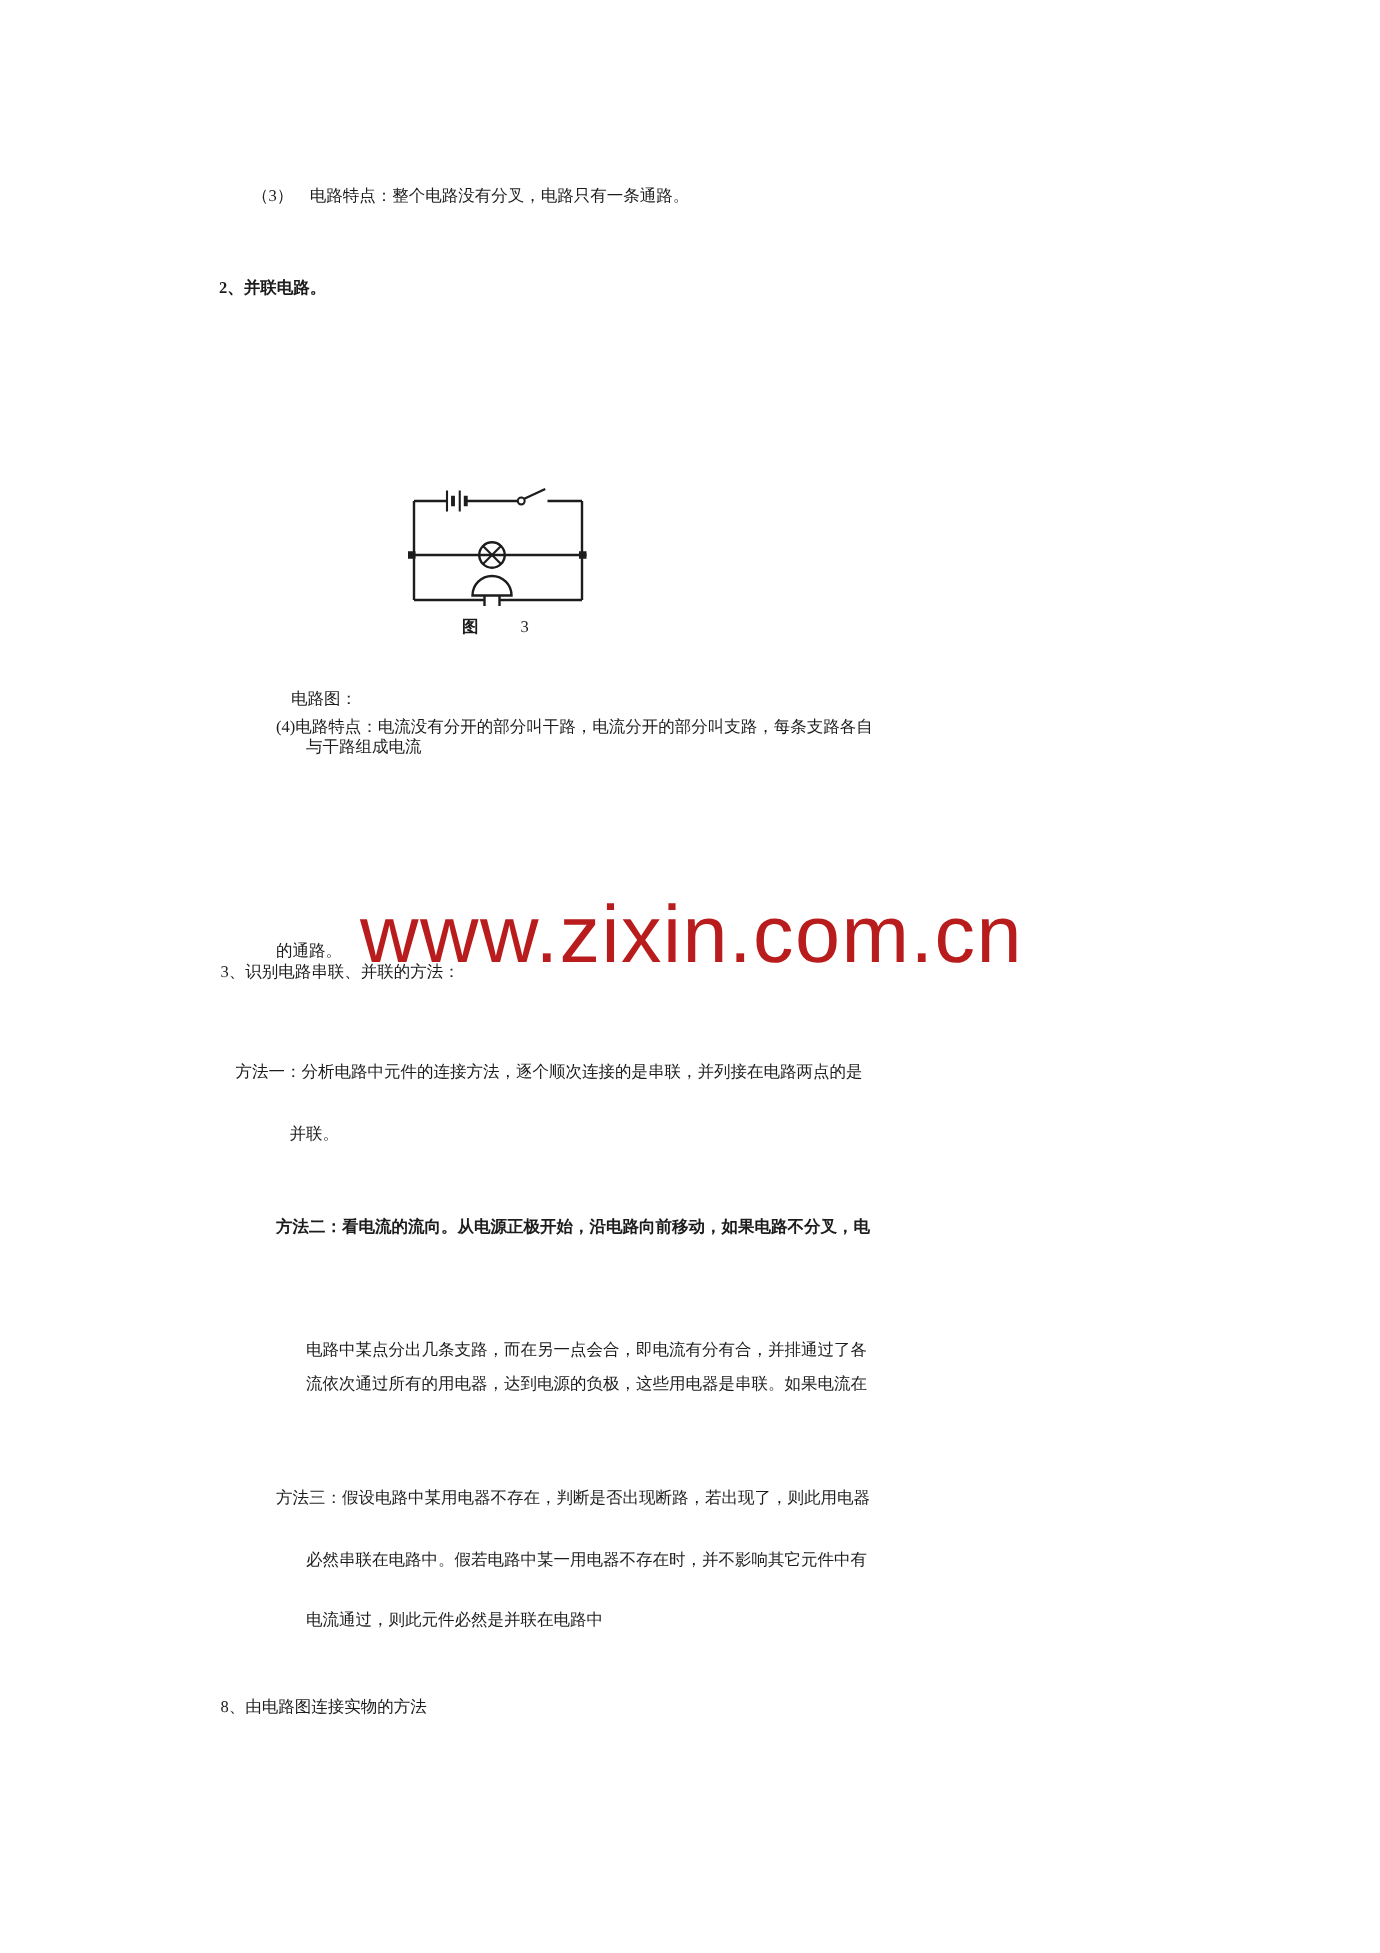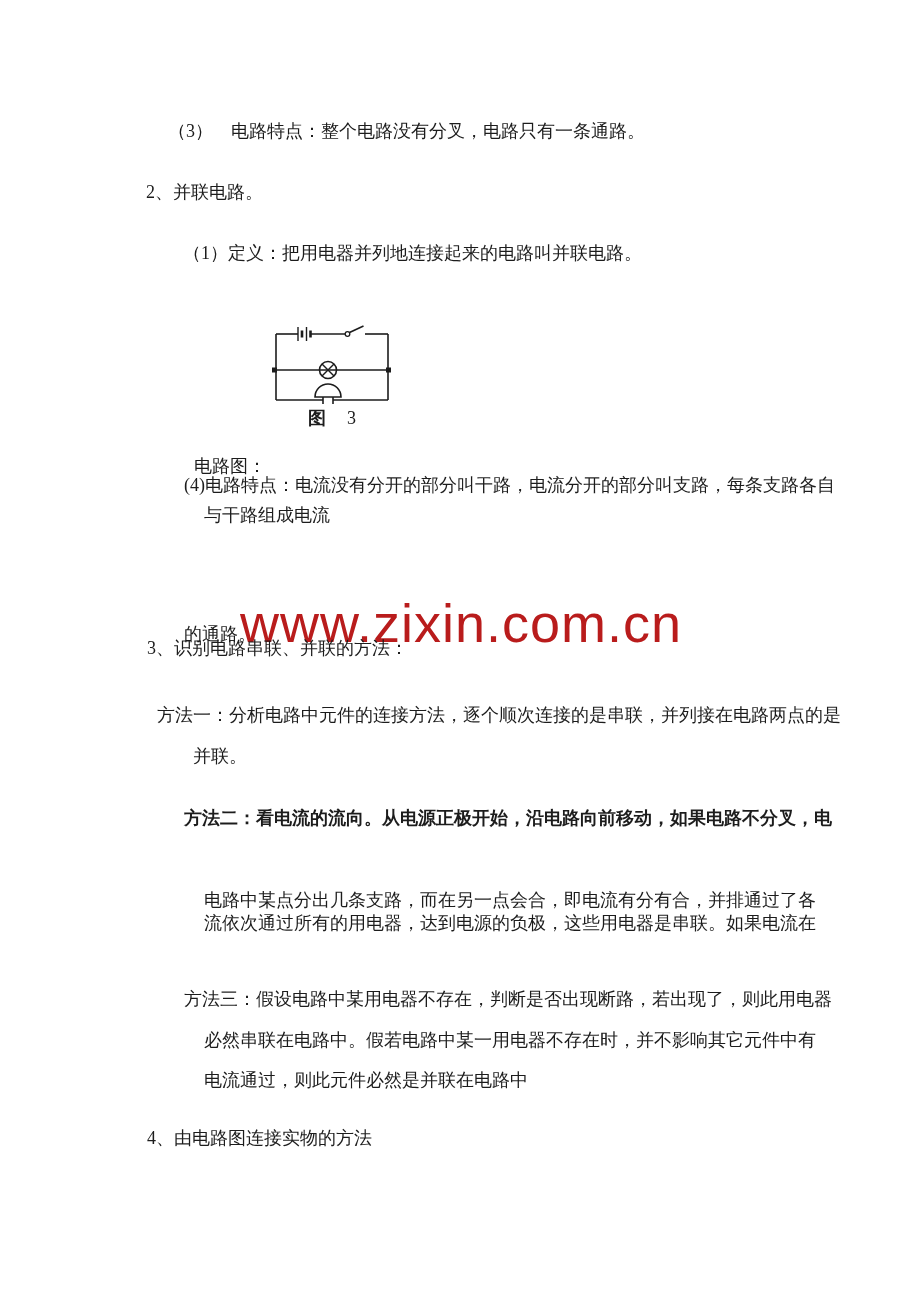--- a/index.html
+++ b/index.html
@@ -7,21 +7,21 @@
     position: relative;
     width: 920px;
     height: 1302px;
     background: #ffffff;
     overflow: hidden;
     font-family: "Liberation Serif", "DejaVu Serif", serif;
     color: #1c1c1c;
   }
   .tline {
     position: absolute;
-    font-size: 18px;
+    font-size: 11px;
     line-height: 22px;
     white-space: pre;
     z-index: 2;
   }
   .watermark {
     position: absolute;
     left: 240px;
     top: 594px;
     font-family: "Liberation Sans", "DejaVu Sans", sans-serif;
     font-size: 54px;
@@ -45,23 +45,22 @@
 </style>
 </head>
 <body>
 
 <div class="page">
 
   <div class="watermark">www.zixin.com.cn</div>
 
   <div class="tline" style="left:168px; top:120px;">（3）　电路特点：整个电路没有分叉，电路只有一条通路。</div>
 
-  <div class="tline" style="left:146px; top:181px;">2、并联电路。</div>
+  <div class="tline" style="left:146px; top:181px;font-weight:bold;">2、并联电路。</div>
 
-  <div class="tline" style="left:183px; top:242px;">（1）定义：把用电器并列地连接起来的电路叫并联电路。</div>
 
   <svg class="circuit" width="130" height="84" viewBox="0 0 130 84">
 
     <g>
       <line x1="8" y1="9" x2="30" y2="9" stroke-width="1.6"></line>
       <line x1="42.5" y1="9" x2="77" y2="9" stroke-width="1.6"></line>
       <line x1="97" y1="9" x2="120" y2="9" stroke-width="1.6"></line>
       <line x1="8" y1="9" x2="8" y2="75" stroke-width="1.6"></line>
       <line x1="120" y1="9" x2="120" y2="75" stroke-width="1.6"></line>
       <line x1="8" y1="75" x2="55" y2="75" stroke-width="1.6"></line>
@@ -98,31 +97,31 @@
       <rect x="4" y="42.5" width="5" height="5" fill="#1c1c1c" stroke="none"></rect>
       <rect x="118" y="42.5" width="5" height="5" fill="#1c1c1c" stroke="none"></rect>
     </g>
   </svg>
 
   <div class="tline" style="left:194px; top:411px;margin-top:44px;">电路图：</div>
   <div class="tline fig-caption-bold" style="left:308px; top:407px;">图</div>
   <div class="tline" style="left:347px; top:407px;">3</div>
 
   <div class="tline" style="left:184px; top:474px;">(4)电路特点：电流没有分开的部分叫干路，电流分开的部分叫支路，每条支路各自</div>
-  <div class="tline" style="left:204px; top:504px;">与干路组成电流</div>
+  <div class="tline" style="left:204px; top:487px;">与干路组成电流</div>
   <div class="tline" style="left:184px; top:575px;margin-top:48px;">的通路。</div>
 
   <div class="tline" style="left:147px; top:637px;text-align:center;">3、识别电路串联、并联的方法：</div>
 
   <div class="tline" style="left:157px; top:704px;">方法一：分析电路中元件的连接方法，逐个顺次连接的是串联，并列接在电路两点的是</div>
   <div class="tline" style="left:193px; top:745px;">并联。</div>
 
   <div class="tline" style="left:184px; top:807px;font-weight:bold;">方法二：看电流的流向。从电源正极开始，沿电路向前移动，如果电路不分叉，电</div>
   <div class="tline" style="left:204px; top:872px;margin-top:40px;">流依次通过所有的用电器，达到电源的负极，这些用电器是串联。如果电流在</div>
   <div class="tline" style="left:204px; top:889px;">电路中某点分出几条支路，而在另一点会合，即电流有分有合，并排通过了各</div>
 
   <div class="tline" style="left:184px; top:988px;">方法三：假设电路中某用电器不存在，判断是否出现断路，若出现了，则此用电器</div>
   <div class="tline" style="left:204px; top:1029px;">必然串联在电路中。假若电路中某一用电器不存在时，并不影响其它元件中有</div>
   <div class="tline" style="left:204px; top:1069px;">电流通过，则此元件必然是并联在电路中</div>
 
-  <div class="tline" style="left:147px; top:1127px;">4、由电路图连接实物的方法</div>
+  <div class="tline" style="left:147px; top:1127px;">8、由电路图连接实物的方法</div>
 
 </div>
 
 </body></html>

